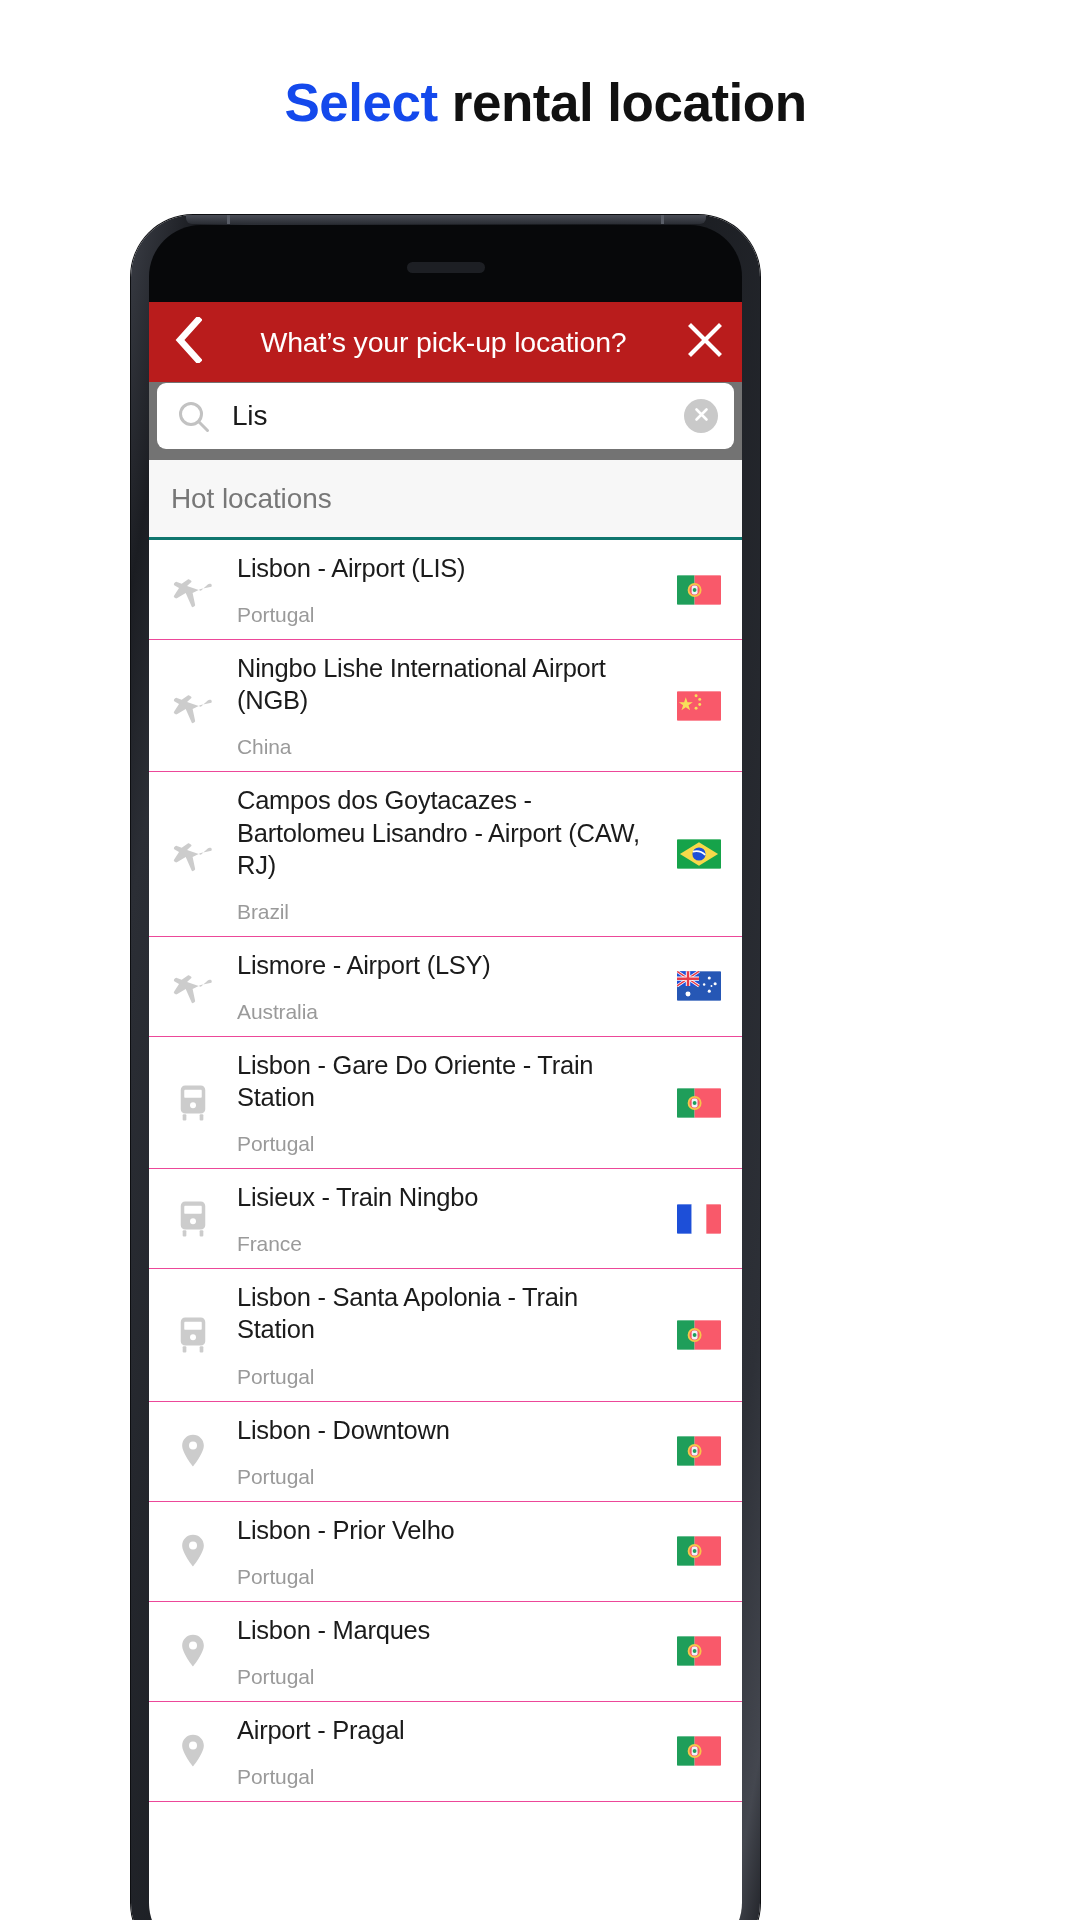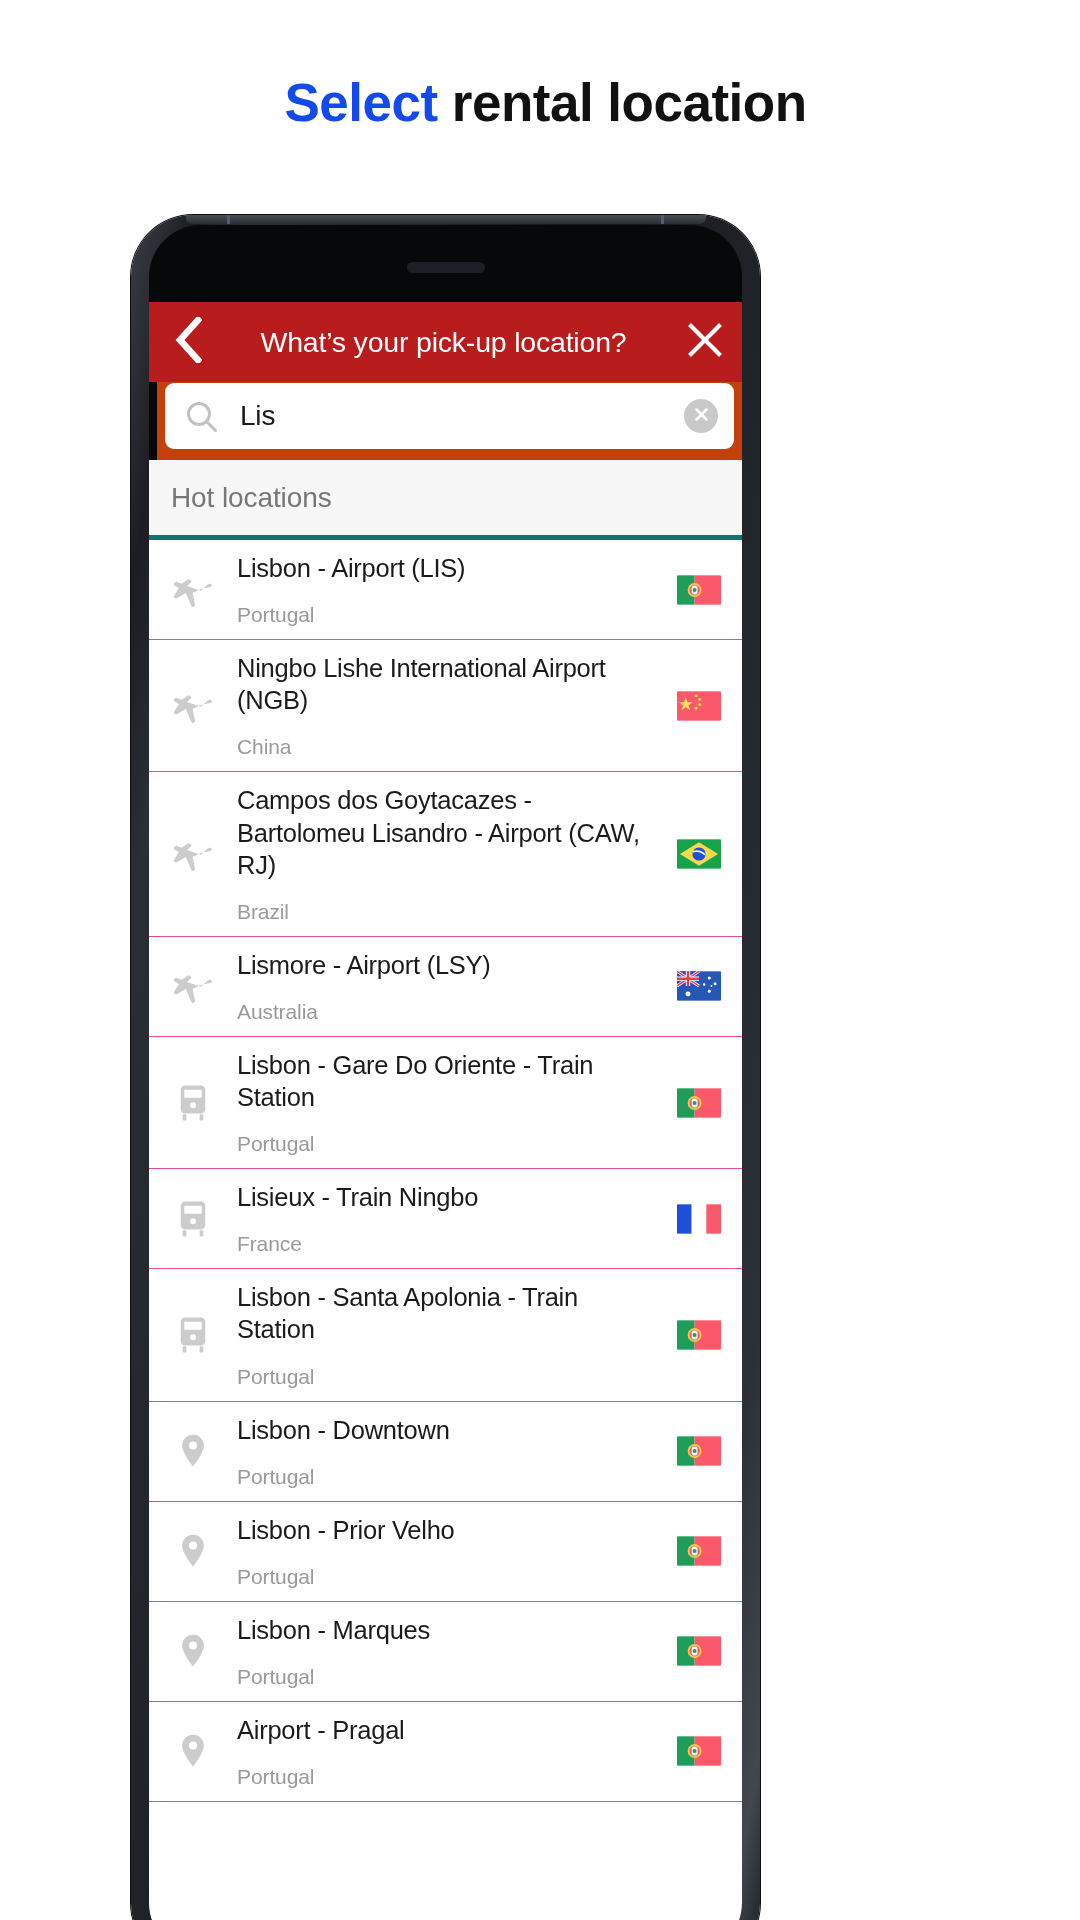--- a/index.html
+++ b/index.html
@@ -84,22 +84,22 @@
   }
   .close-btn{
     width:74px; height:80px;
     display:flex; align-items:center; justify-content:center;
     flex:0 0 auto;
   }
 
   
   .search-wrap{
     position:absolute;
-    top:157px; left:8px; right:0; height:78px;
-    background:#c2410c;
+    top:157px; left:0; right:0; height:78px;
+    background:#737373;
     display:flex; align-items:center;
     padding:0 8px 10px 8px;
   }
   .search-box{
     flex:1 1 auto;
     height:66px;
     background:#ffffff;
     border-radius:9px;
     display:flex; align-items:center;
     padding:0 16px 0 20px;
@@ -125,21 +125,21 @@
     position:absolute;
     top:235px; left:0; right:0; bottom:0;
     background:#ffffff;
     overflow:hidden;
   }
   .section-head{
     height:80px;
     background:#f7f7f7;
     display:flex; align-items:center;
     padding-left:22px;
-    border-bottom:5px solid #0f766e;
+    border-bottom:3px solid #0f766e;
     color:#777777;
     font-size:28px;
     letter-spacing:-0.1px;
   }
   .row{
     display:flex; align-items:center;
     min-height:98px;
     border-bottom:1px solid #ec4899;
     padding:12px 0;
   }

